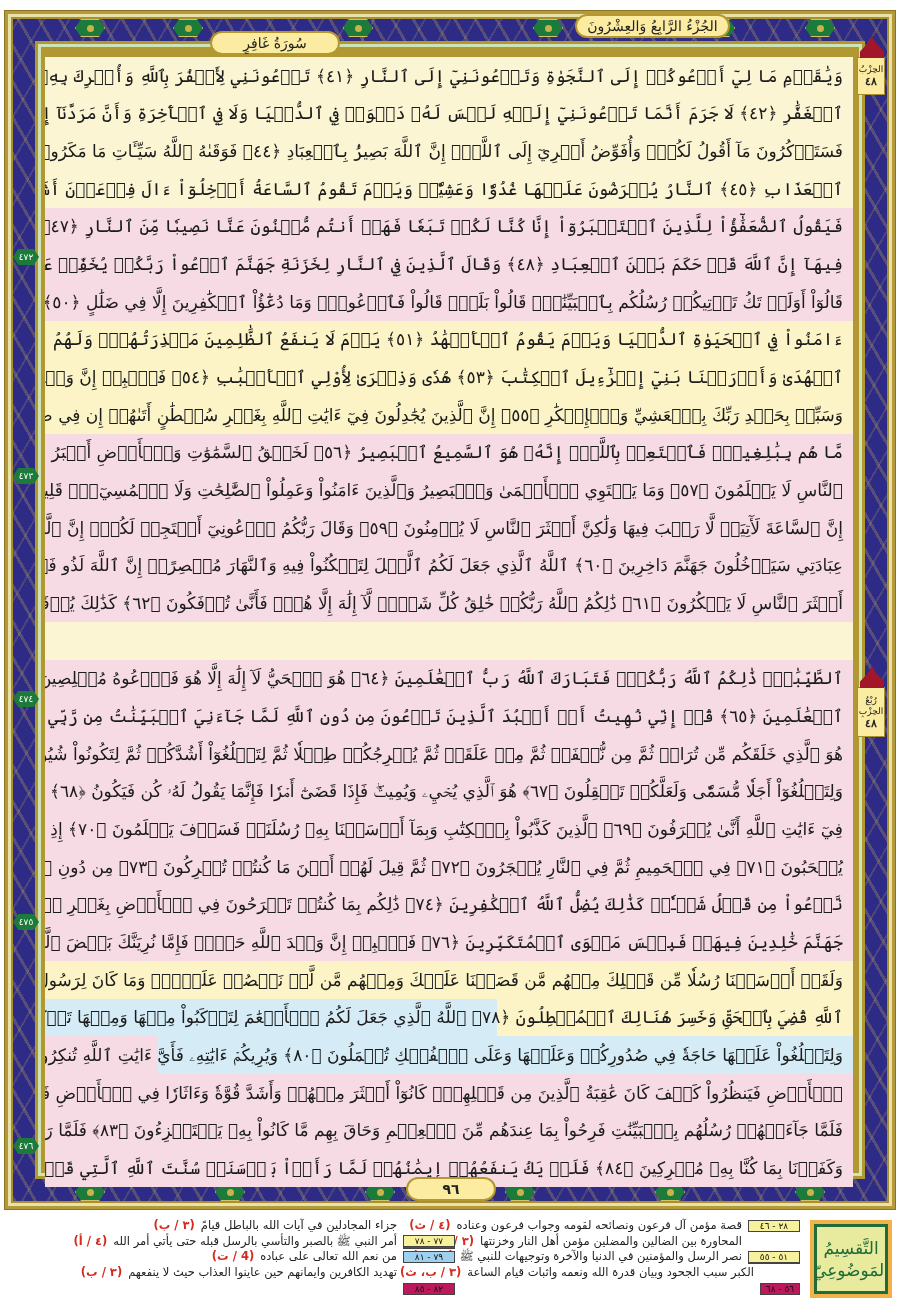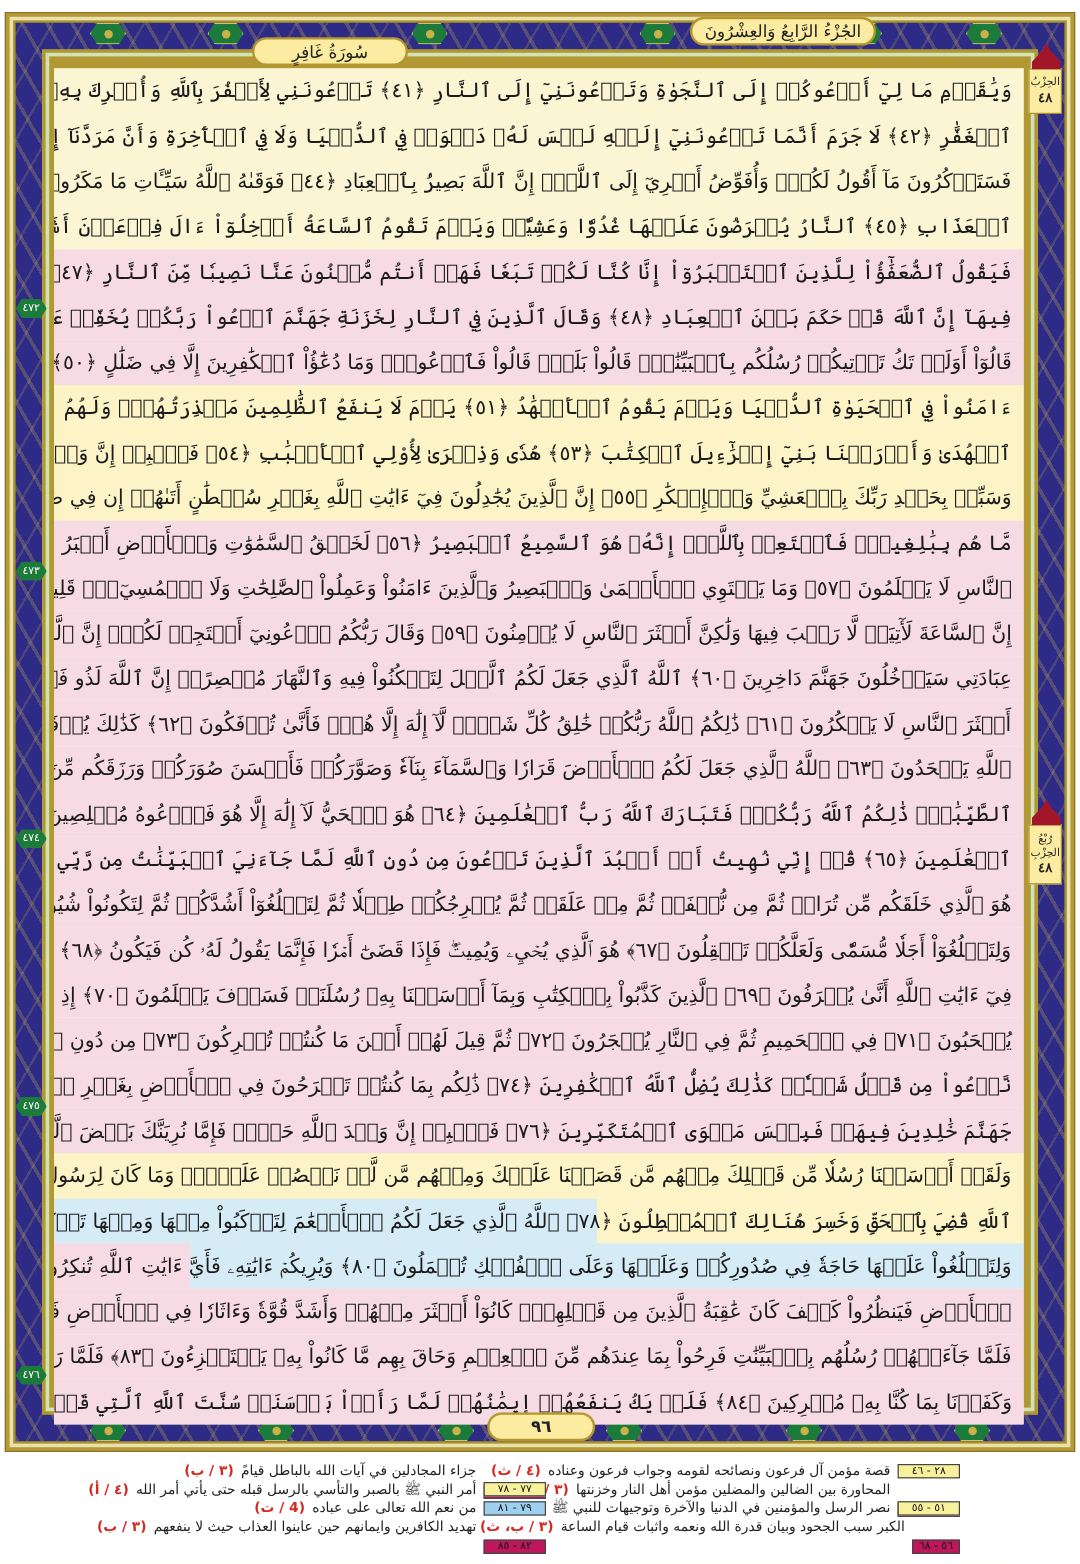--- a/index.html
+++ b/index.html
@@ -172,23 +172,20 @@
       </div>
       <div class="line hl-pink" style="top: 452px; height: 37.6667px;">
         <span style="font-size: 17px;">إِنَّ ٱلسَّاعَةَ لَأٓتِيَةٞ لَّا رَيۡبَ فِيهَا وَلَٰكِنَّ أَكۡثَرَ ٱلنَّاسِ لَا يُؤۡمِنُونَ ﴿٥٩﴾ وَقَالَ رَبُّكُمُ ٱدۡعُونِيٓ أَسۡتَجِبۡ لَكُمۡۚ إِنَّ ٱلَّذِينَ يَسۡتَكۡبِرُونَ عَنۡ</span>
       </div>
       <div class="line hl-pink" style="top: 489.667px; height: 37.6667px;">
         <span style="font-size: 17px;">عِبَادَتِي سَيَدۡخُلُونَ جَهَنَّمَ دَاخِرِينَ ﴿٦٠﴾ ٱللَّهُ ٱلَّذِي جَعَلَ لَكُمُ ٱلَّيۡلَ لِتَسۡكُنُواْ فِيهِ وَٱلنَّهَارَ مُبۡصِرًاۚ إِنَّ ٱللَّهَ لَذُو فَضۡلٍ عَلَى ٱلنَّاسِ وَلَٰكِنَّ</span>
       </div>
       <div class="line hl-pink" style="top: 527.333px; height: 37.6667px;">
         <span style="font-size: 17px;">أَكۡثَرَ ٱلنَّاسِ لَا يَشۡكُرُونَ ﴿٦١﴾ ذَٰلِكُمُ ٱللَّهُ رَبُّكُمۡ خَٰلِقُ كُلِّ شَيۡءٖ لَّآ إِلَٰهَ إِلَّا هُوَۖ فَأَنَّىٰ تُؤۡفَكُونَ ﴿٦٢﴾ كَذَٰلِكَ يُؤۡفَكُ ٱلَّذِينَ كَانُواْ بِـَٔايَٰتِ</span>
       </div>
-      <div class="line hl-pink" style="top: 565px; height: 37.6667px;">
-        <span style="font-size: 17px;">ٱللَّهِ يَجۡحَدُونَ ﴿٦٣﴾ ٱللَّهُ ٱلَّذِي جَعَلَ لَكُمُ ٱلۡأَرۡضَ قَرَارٗا وَٱلسَّمَآءَ بِنَآءٗ وَصَوَّرَكُمۡ فَأَحۡسَنَ صُوَرَكُمۡ وَرَزَقَكُم مِّنَ</span>
-      </div>
       <div class="line hl-pink" style="top: 602.667px; height: 37.6667px;">
         <span style="font-size: 17px;">ٱلطَّيِّبَٰتِۚ ذَٰلِكُمُ ٱللَّهُ رَبُّكُمۡۖ فَتَبَارَكَ ٱللَّهُ رَبُّ ٱلۡعَٰلَمِينَ ﴿٦٤﴾ هُوَ ٱلۡحَيُّ لَآ إِلَٰهَ إِلَّا هُوَ فَٱدۡعُوهُ مُخۡلِصِينَ لَهُ ٱلدِّينَۗ ٱلۡحَمۡدُ لِلَّهِ رَبِّ</span>
       </div>
       <div class="line hl-pink" style="top: 640.333px; height: 37.6667px;">
         <span style="font-size: 17px;">ٱلۡعَٰلَمِينَ ﴿٦٥﴾ قُلۡ إِنِّي نُهِيتُ أَنۡ أَعۡبُدَ ٱلَّذِينَ تَدۡعُونَ مِن دُونِ ٱللَّهِ لَمَّا جَآءَنِيَ ٱلۡبَيِّنَٰتُ مِن رَّبِّي وَأُمِرۡتُ أَنۡ أُسۡلِمَ لِرَبِّ ٱلۡعَٰلَمِينَ ﴿٦٦﴾</span>
       </div>
       <div class="line hl-pink" style="top: 678px; height: 37.6667px;">
         <span style="font-size: 17px;">هُوَ ٱلَّذِي خَلَقَكُم مِّن تُرَابٖ ثُمَّ مِن نُّطۡفَةٖ ثُمَّ مِنۡ عَلَقَةٖ ثُمَّ يُخۡرِجُكُمۡ طِفۡلٗا ثُمَّ لِتَبۡلُغُوٓاْ أَشُدَّكُمۡ ثُمَّ لِتَكُونُواْ شُيُوخٗاۚ وَمِنكُم مَّن يُتَوَفَّىٰ مِن قَبۡلُۖ</span>
       </div>
       <div class="line hl-pink" style="top: 715.667px; height: 37.6667px;">
@@ -241,20 +238,26 @@
   <div class="page-marker" style="top:238px">٤٧٢</div>
   <div class="page-marker" style="top:457px">٤٧٣</div>
   <div class="page-marker" style="top:680px">٤٧٤</div>
   <div class="page-marker" style="top:903px">٤٧٥</div>
   <div class="page-marker" style="top:1127px">٤٧٦</div>
 
   <div class="pageno" style="left:401px;top:1166px">٩٦</div>
 </div>
 
 <div class="footer">
+  <div class="topic-badge">
+    <div class="topic-badge-inner">
+      <span>التَّقسِيمُ</span>
+      <span>المَوضُوعِيّ</span>
+    </div>
+  </div>
   <div class="topic-col" id="col-right" style="right:100px;width:400px">
       <div class="topic-row">
         <span class="range r-yellow">٢٨ - ٤٦</span>
         <span>قصة مؤمن آل فرعون ونصائحه لقومه وجواب فرعون وعناده</span>
         <span class="grade">(٤ / ث)</span>
       </div>
       <div class="topic-row">
         <span class="range r-pink">٤٧ - ٥٠</span>
         <span>المحاورة بين الضالين والمضلين مؤمن أهل النار وخزنتها</span>
         <span class="grade">(٣ / ث)</span>

